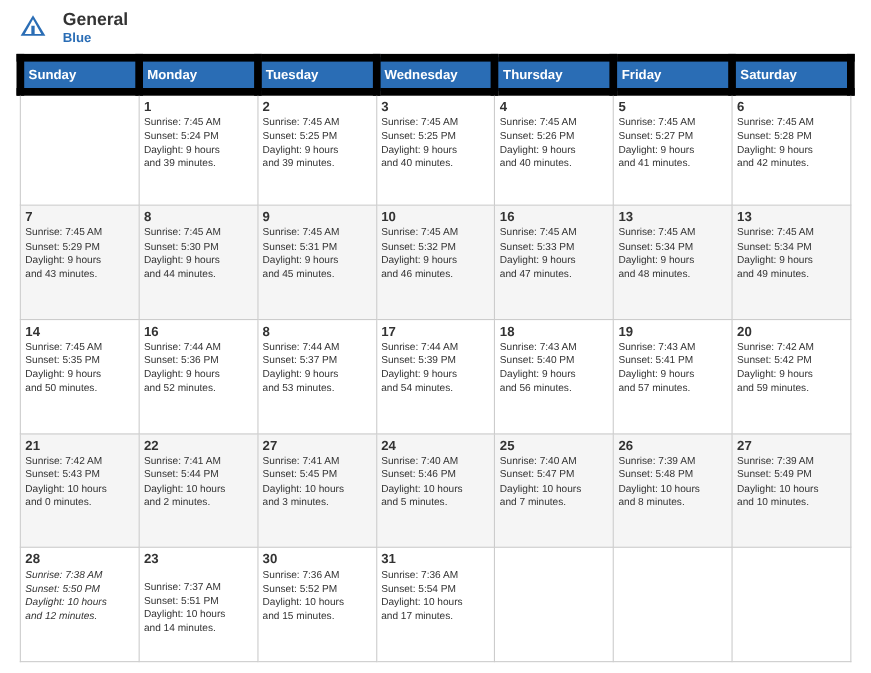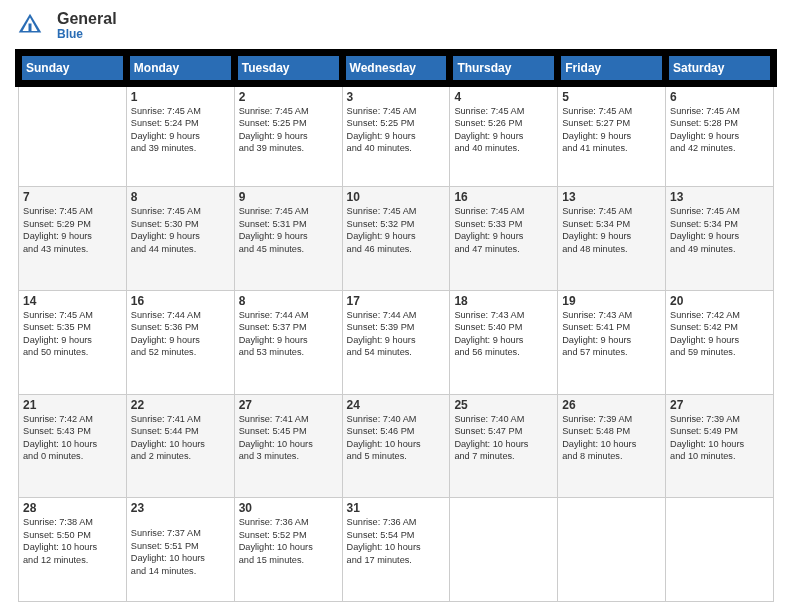--- a/index.html
+++ b/index.html
@@ -333,21 +333,21 @@
             <span class="day-number">27</span>
             <div class="cell-content" style="white-space: pre-line;">Sunrise: 7:39 AM
 Sunset: 5:49 PM
 Daylight: 10 hours
 and 10 minutes.</div>
           </td>
         </tr>
         <tr>
           <td>
             <span class="day-number">28</span>
-            <div class="cell-content" style="white-space: pre-line;">Sunrise: 7:38 AM
+            <div class="cell-content" style="white-space: pre-line; font-style: italic;">Sunrise: 7:38 AM
 Sunset: 5:50 PM
 Daylight: 10 hours
 and 12 minutes.</div>
           </td>
           <td>
             <span class="day-number">23</span>
             <div class="cell-content" style="white-space: pre-line; margin-top: 12px;">Sunrise: 7:37 AM
 Sunset: 5:51 PM
 Daylight: 10 hours
 and 14 minutes.</div>

